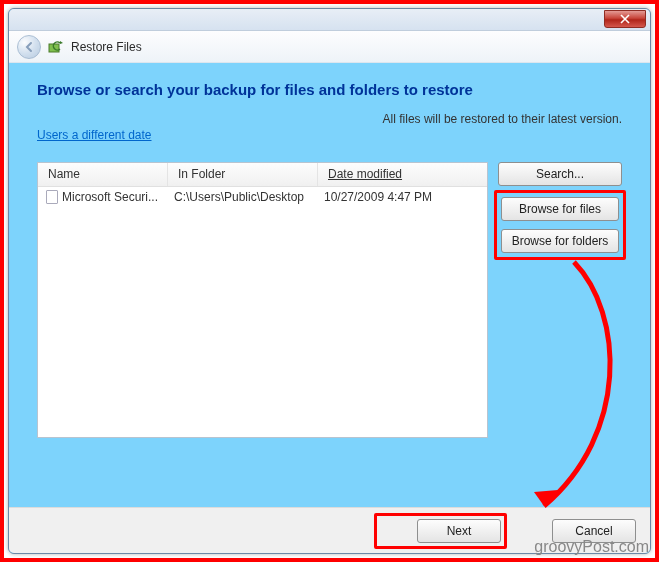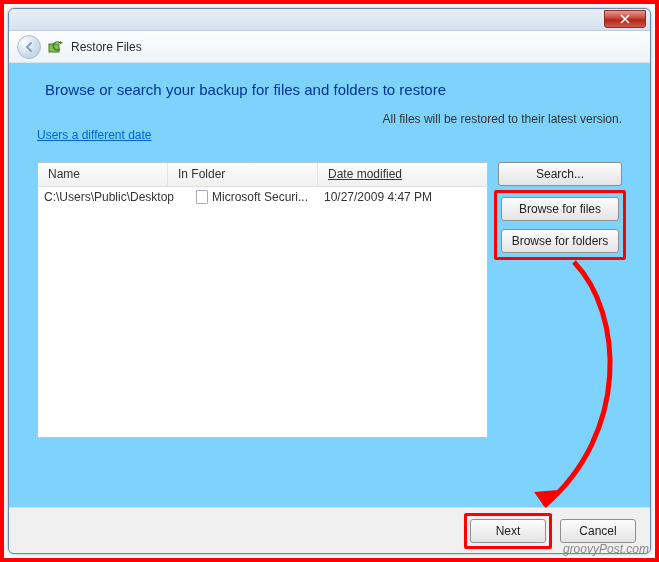--- a/index.html
+++ b/index.html
@@ -71,22 +71,22 @@
   .window-title {
     font-size: 12px;
     color: #2b2b2b;
   }
   .content {
     padding: 18px 28px 12px 28px;
   }
   .heading {
     color: #003399;
     font-size: 15px;
-    font-weight: normal;
-    margin: 0 0 14px 8px;
+    font-weight: bold;
+    margin: 0 0 14px 0;
   }
   .subtext {
     font-size: 12px;
     color: #333;
     margin: 0 0 2px 0;
     text-align: right;
   }
   .link {
     color: #0066cc;
     text-decoration: underline;
@@ -186,41 +186,40 @@
     bottom: 0; left: 0; right: 0;
     height: 46px;
     background: #f0f0f0;
     border-top: 1px solid #dcdcdc;
     display: flex;
     align-items: center;
     justify-content: flex-end;
     padding: 0 14px;
     gap: 8px;
   }
-  .footer .win-btn { width: 76px; }
+  .footer .win-btn { width: 84px; margin-left: 37px; }
   .next-wrap {
     border: 3px solid #ff0000;
     padding: 3px;
     border-radius: 2px;
   }
   .remove-group {
     position: absolute;
     bottom: 0;
     width: 124px;
     display: flex;
     flex-direction: column;
     gap: 8px;
   }
   .watermark {
     position: absolute;
     right: 6px;
     bottom: 2px;
     color: #888;
-    font-size: 12px;
-    font-style: italic;
+    font-size: 16px;
     pointer-events: none;
     z-index: 50;
     text-align: center;
   }
   .arrow-svg {
     position: absolute;
     left: 470px;
     top: 250px;
     width: 170px;
     height: 280px;
@@ -265,25 +264,25 @@
 
       <div class="body-row">
         <div class="list-box">
           <div class="list-header">
             <div class="col-head col-name">Name</div>
             <div class="col-head col-folder">In Folder</div>
             <div class="col-head col-date">Date modified</div>
           </div>
           <div class="list-rows">
             <div class="list-row">
-              <div class="cell cell-folder">C:\Users\Public\Desktop</div>
               <div class="cell cell-name">
                 <span class="file-icon"></span>
                 <span>Microsoft Securi...</span>
               </div>
+              <div class="cell cell-folder">C:\Users\Public\Desktop</div>
               <div class="cell cell-date">10/27/2009 4:47 PM</div>
             </div>
           </div>
         </div>
 
         <div class="side-buttons">
           <button class="win-btn">Search...</button>
           <div class="highlight-box">
             <button class="win-btn">Browse for files</button>
             <button class="win-btn">Browse for folders</button>

